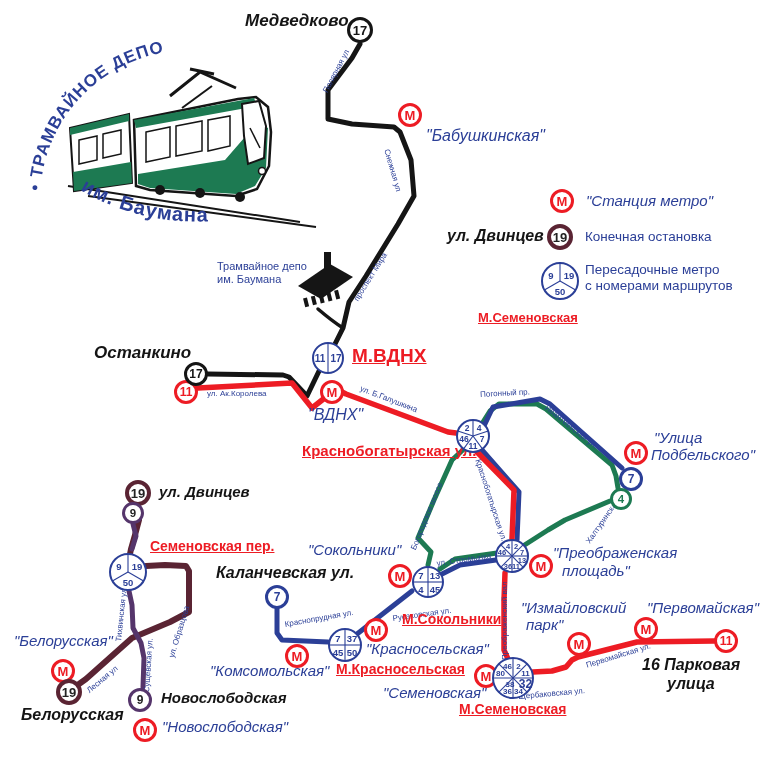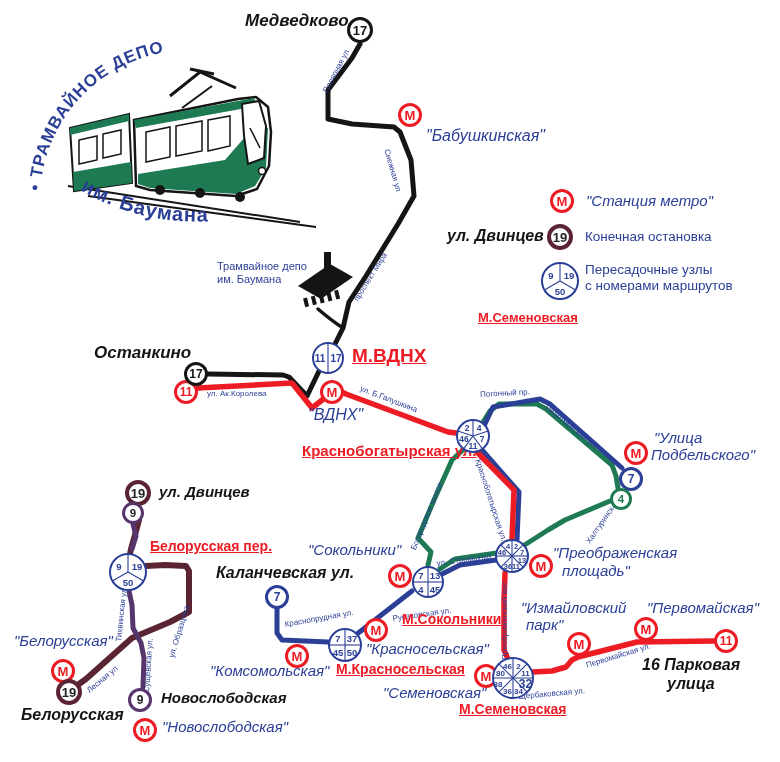--- a/index.html
+++ b/index.html
@@ -174,21 +174,21 @@
   <div class="lbl st-blue" style="left:562px;top:563px">площадь"</div>
   <div class="lbl st-blue" style="left:521px;top:600px">"Измайловский</div>
   <div class="lbl st-blue" style="left:526px;top:617px">парк"</div>
   <div class="lbl st-blue" style="left:647px;top:600px">"Первомайская"</div>
   <div class="lbl st-blue" style="left:383px;top:685px">"Семеновская"</div>
   <div class="lbl st-blue small" style="left:217px;top:261px">Трамвайное депо</div>
   <div class="lbl st-blue small" style="left:217px;top:274px">им. Баумана</div>
 
   <div class="lbl st-red" style="left:352px;top:346px;font-size:19px">М.ВДНХ</div>
   <div class="lbl st-red" style="left:302px;top:443px;font-size:15px">Краснобогатырская ул.</div>
-  <div class="lbl st-red" style="left:150px;top:539px">Белорусская пер.</div>
+  <div class="lbl st-red" style="left:150px;top:539px">Семеновская пер.</div>
   <div class="lbl st-red" style="left:402px;top:612px">М.Сокольники</div>
   <div class="lbl st-red" style="left:336px;top:662px">М.Красносельская</div>
   <div class="lbl st-red" style="left:459px;top:702px">М.Семеновская</div>
 
   <div class="metro" style="left:550px;top:189px">
       <span>М</span>
     </div>
   <div class="lbl st-blue" style="left:586px;top:193px">"Станция метро"</div>
   <div class="lbl st-black" style="left:447px;top:228px">ул. Двинцев</div>
   <div class="term t-maroon" style="left:547px;top:224px;width:26px;height:26px;font-size:13px">
@@ -199,21 +199,21 @@
     <svg width="38" height="38">
         <circle cx="19" cy="19" r="18" class="tn-c"></circle>
         <line x1="19" y1="19" x2="19" y2="1" class="tn-l"></line>
         <line x1="19" y1="19" x2="34.6" y2="28" class="tn-l"></line>
         <line x1="19" y1="19" x2="3.4" y2="28" class="tn-l"></line>
       </svg>
     <span style="left:10px;top:13px;font-size:9.5px">9</span>
     <span style="left:28px;top:13px;font-size:9.5px">19</span>
     <span style="left:19px;top:29px;font-size:9.5px">50</span>
   </div>
-  <div class="lbl legend-txt" style="left:585px;top:263px">Пересадочные  узлы</div>
+  <div class="lbl legend-txt" style="left:585px;top:263px">Пересадочные  метро</div>
   <div class="lbl legend-txt" style="left:585px;top:279px">с номерами маршрутов</div>
   <div class="lbl st-red" style="left:478px;top:311px;font-size:13px">М.Семеновская</div>
 
   <div class="metro" style="left:398px;top:103px">
       <span>М</span>
     </div>
   <div class="metro" style="left:320px;top:380px">
       <span>М</span>
     </div>
   <div class="metro" style="left:624px;top:441px">
@@ -354,21 +354,21 @@
         <line x1="1" y1="21" x2="41" y2="21" class="tn-l"></line>
       <line x1="6.9" y1="6.9" x2="35.1" y2="35.1" class="tn-l"></line>
         <line x1="35.1" y1="6.9" x2="6.9" y2="35.1" class="tn-l"></line>
       </svg>
     <span style="left:15.5px;top:8.5px;font-size:8px">46</span>
     <span style="left:26.5px;top:8.5px;font-size:8px">2</span>
     <span style="left:33.5px;top:15.5px;font-size:8px">11</span>
     <span style="left:33.5px;top:26.5px;font-size:12px">32</span>
     <span style="left:26.5px;top:33.5px;font-size:8px">34</span>
     <span style="left:15.5px;top:33.5px;font-size:8px">36</span>
-    <span style="left:6px;top:26.5px;font-size:8px">38</span>
+    <span style="left:18px;top:26.5px;font-size:8px">38</span>
     <span style="left:8.5px;top:15.5px;font-size:8px">80</span>
   </div>
 
   <div class="tnode" style="left:109px;top:553px;width:38px;height:38px">
     <svg width="38" height="38">
         <circle cx="19" cy="19" r="18" class="tn-c"></circle>
         <line x1="19" y1="19" x2="19" y2="1" class="tn-l"></line>
         <line x1="19" y1="19" x2="34.6" y2="28" class="tn-l"></line>
         <line x1="19" y1="19" x2="3.4" y2="28" class="tn-l"></line>
       </svg>

